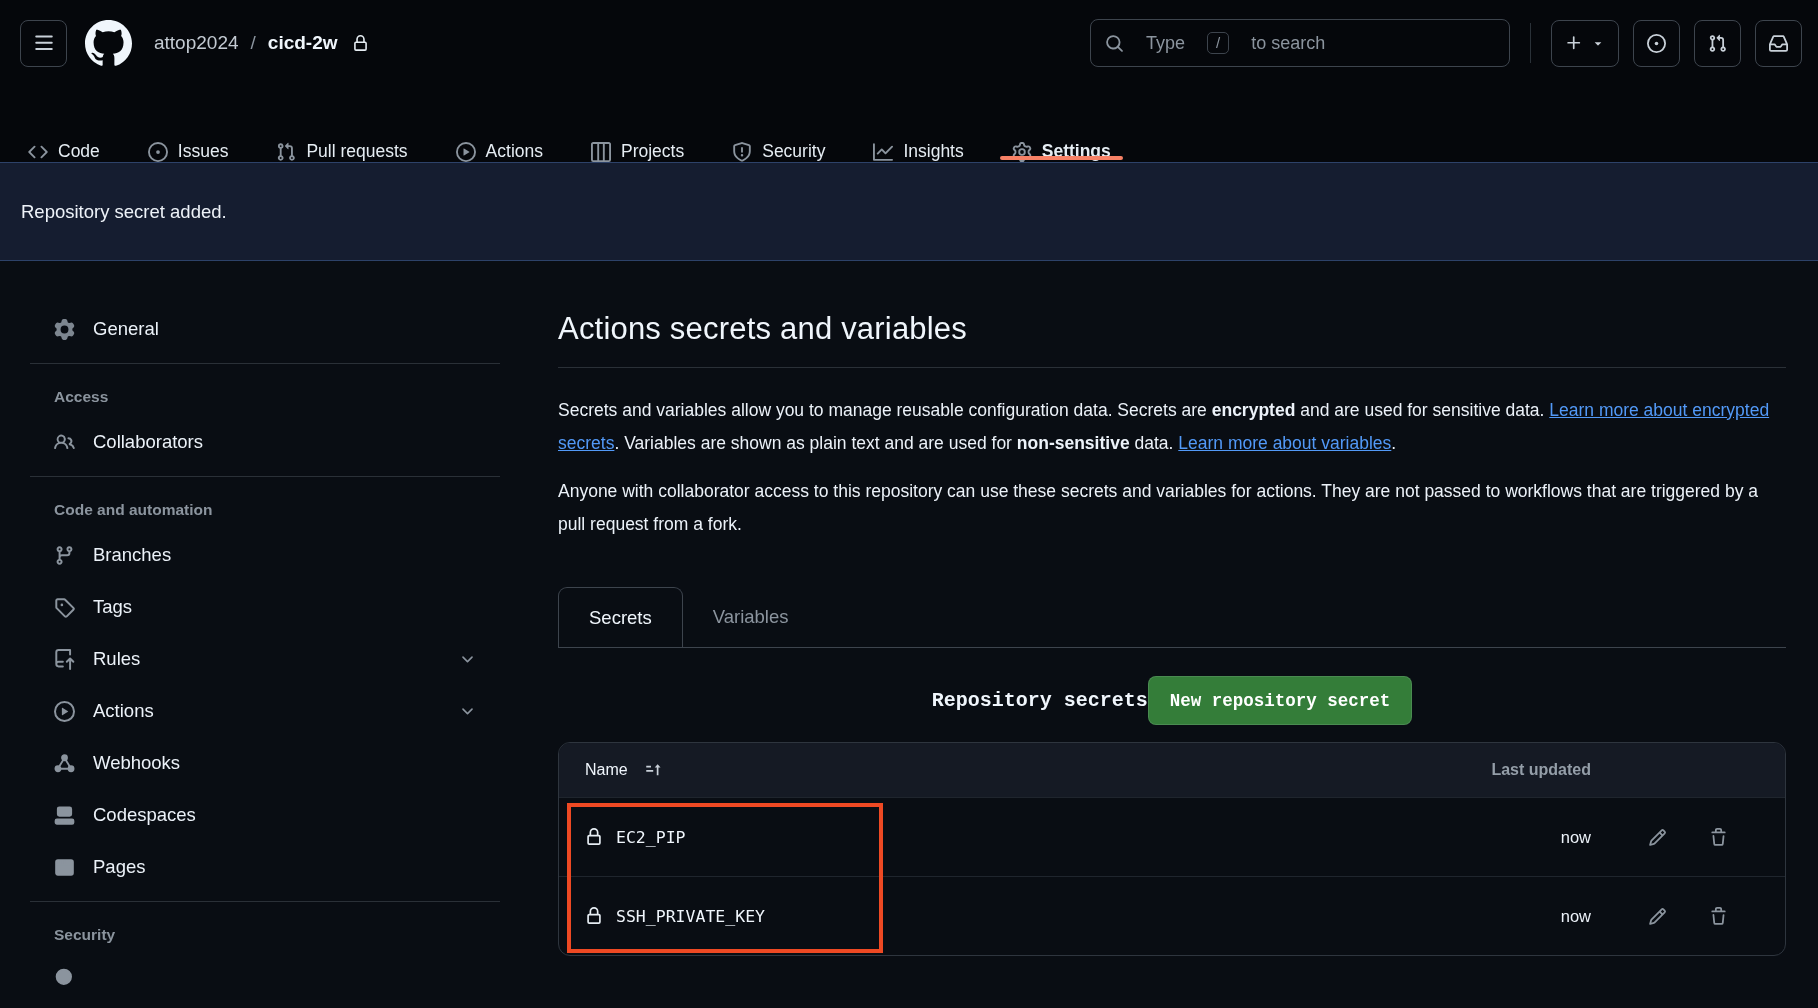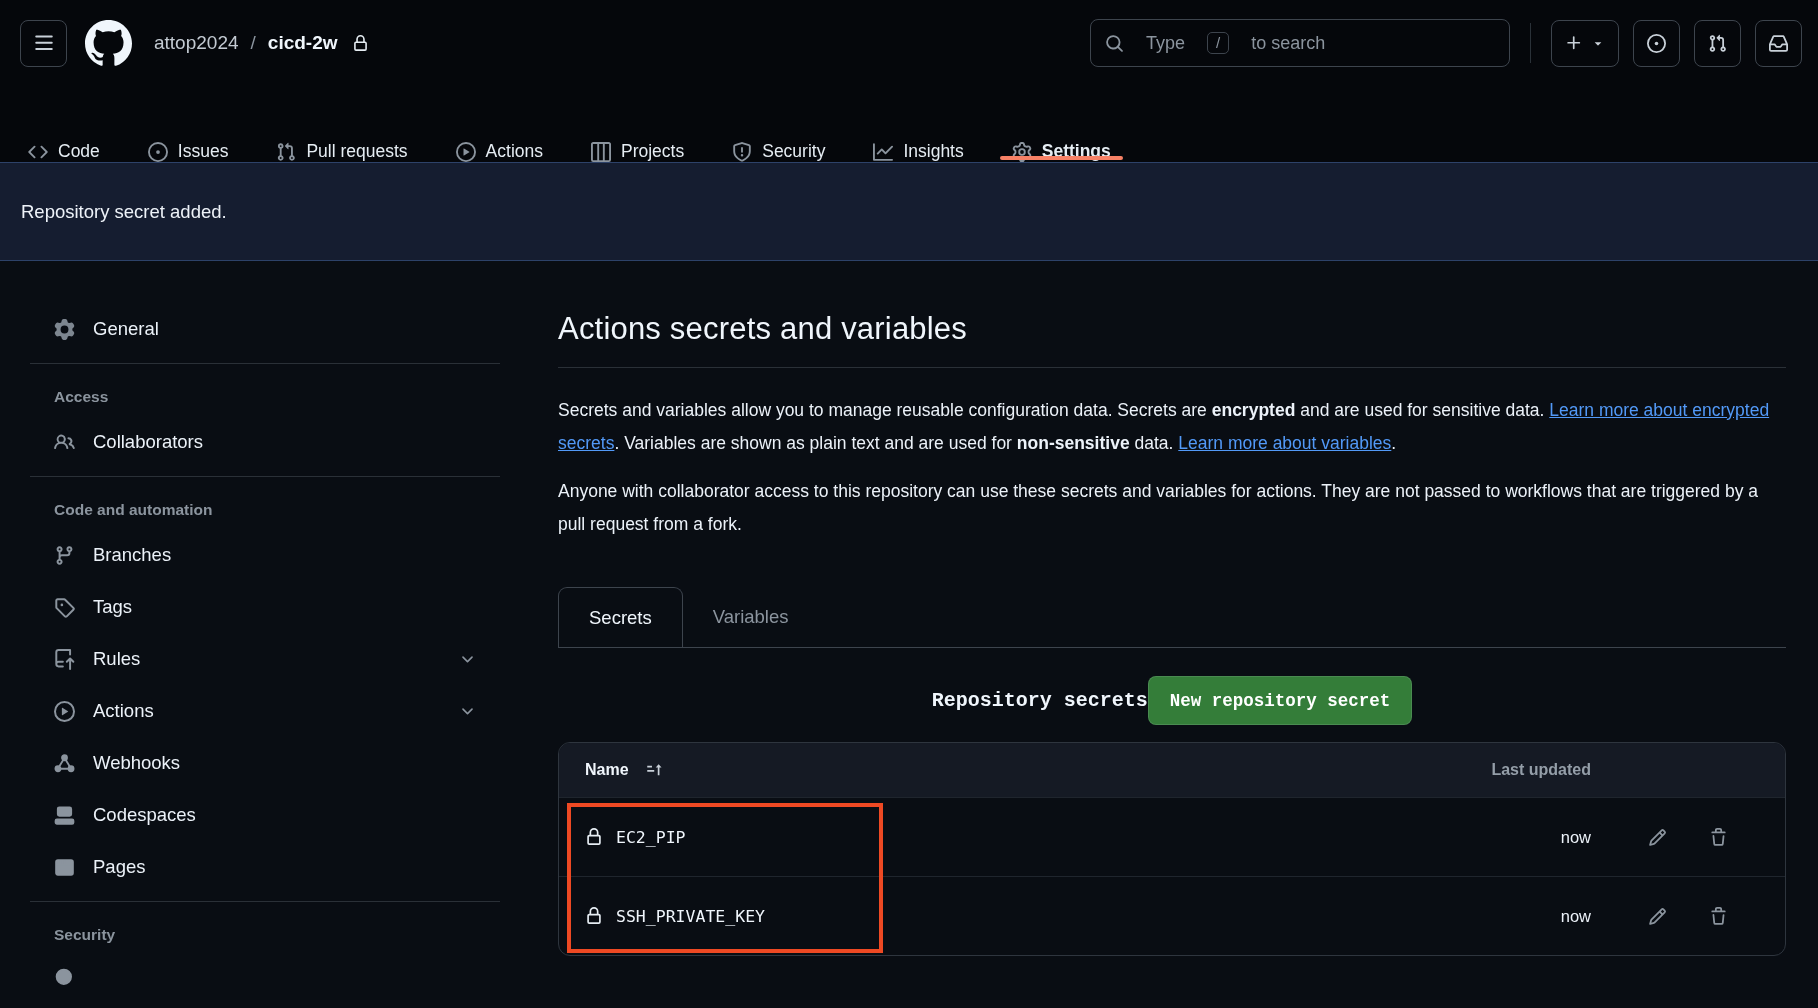--- a/index.html
+++ b/index.html
@@ -115,21 +115,21 @@
 
   
   .secret-table {
     margin-top:17px; border:1px solid #2e353e; border-radius:12px;
     position:relative; overflow:hidden;
   }
   .tbl-header {
     background:#151a24; height:54px; display:flex; align-items:center;
     padding:0 26px; font-size:16px;
   }
-  .th-name { font-weight:700; color:#f0f6fc; display:flex; align-items:center; gap:16px; flex:1; }
+  .th-name { font-weight:400; color:#f0f6fc; display:flex; align-items:center; gap:16px; flex:1; }
   .sort-ico { color:#c9d1d9; cursor:pointer; }
   .th-updated { width:104px; text-align:right; color:#949ea8; font-weight:600; }
   .th-actions { width:168px; }
   .tbl-row {
     height:79px; display:flex; align-items:center; padding:0 26px;
     border-top:1px solid #1f252d;
   }
   .cell-name { flex:1; display:flex; align-items:center; gap:13px; }
   .cell-name .lock { color:#e6edf3; }
   .secret-name { font-family:"DejaVu Sans Mono","Liberation Mono",monospace; font-size:16.5px; color:#f0f6fc; }

